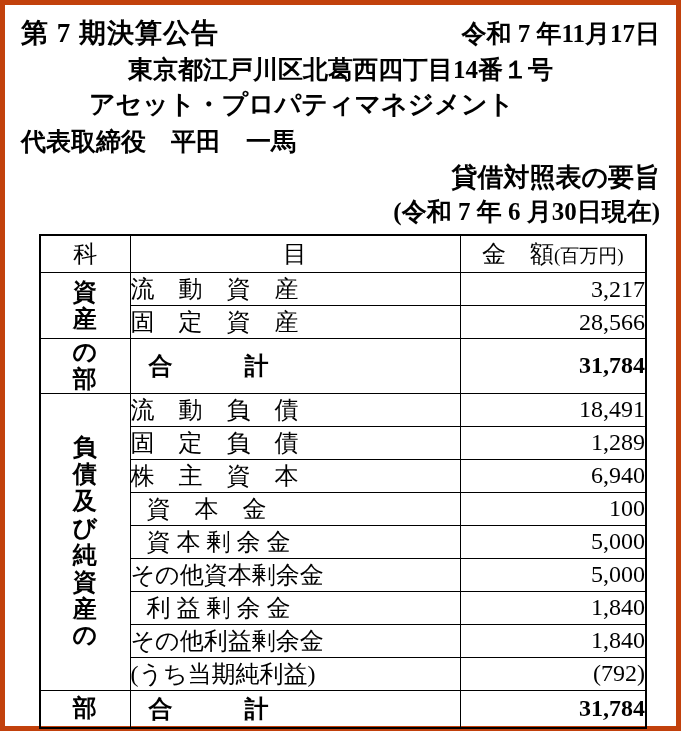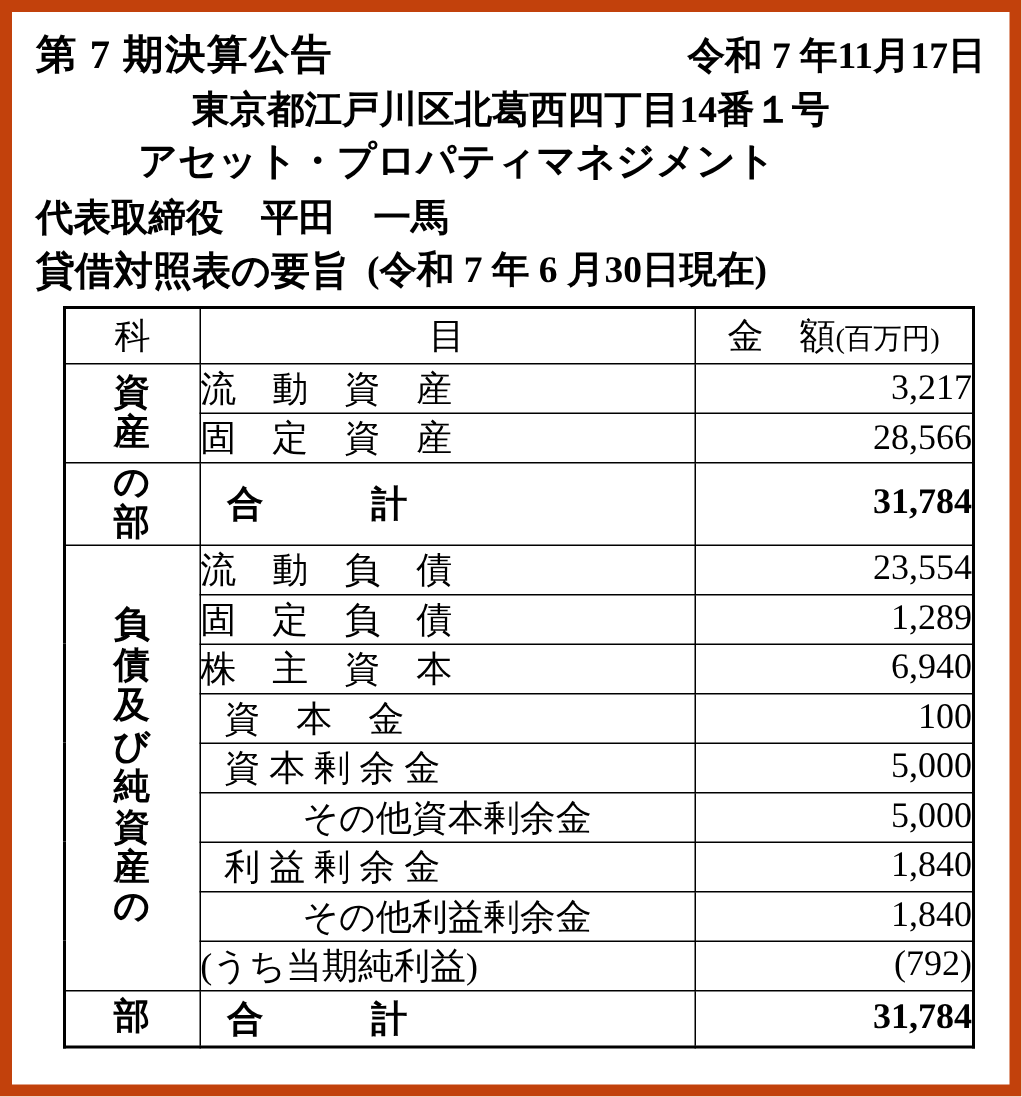--- a/index.html
+++ b/index.html
@@ -12,21 +12,21 @@
     height: 731px;
     font-family: "Liberation Serif", "DejaVu Serif", serif;
     color: #000000;
     overflow: hidden;
   }
   .page {
     position: relative;
     width: 681px;
     height: 731px;
     box-sizing: border-box;
-    border: 8px solid #c2410c;
+    border: 5px solid #c2410c;
     background: #fff;
     padding: 10px 16px 0 16px;
   }
 
   
   .hdr-row {
     display: flex;
     align-items: baseline;
     justify-content: space-between;
     width: 100%;
@@ -69,23 +69,24 @@
   }
   .rep {
     font-size: 25px;
     font-weight: bold;
     margin-top: 3px;
     padding-right: 26px;
     white-space: nowrap;
   }
   .bs-title-row {
     display: flex;
-    align-items: flex-start;
+    align-items: flex-end;
     margin-top: 2px;
     white-space: nowrap;
+    flex-direction: column;
   }
   .bs-title {
     font-size: 26px;
     font-weight: bold;
     letter-spacing: 0px;
   }
   .bs-date {
     font-size: 25px;
     font-weight: bold;
     letter-spacing: 0px;
@@ -143,21 +144,21 @@
     padding-right: 14px;
     height: 30px;
     letter-spacing: 0px;
   }
   .item-sp {
     display: flex;
     justify-content: space-between;
     width: 225px;
   }
   .item-sp.ind1 { width: 210px; margin-left: 16px; }
-  .item-plain { font-size: 21px; padding-left: 34px; text-align: center; }
+  .item-plain { font-size: 21px; padding-left: 34px; }
   .item-plain2 { font-size: 22px; padding-left: 28px; }
   .amt {
     text-align: right;
     padding-right: 10px;
     font-size: 24px;
     height: 30px;
     letter-spacing: 0px;
   }
   .total-item {
     font-size: 26px;
@@ -234,21 +235,21 @@
         <td class="amt-total">31,784</td>
       </tr>
 
       <tr class="bold-row">
         <td class="cat-cell" rowspan="9"><div class="v">負</div><br><div class="v">債</div><br><div class="v">及</div><br><div class="v">び</div><br><div class="v">純</div><br><div class="v">資</div><br><div class="v">産</div><br><div class="v">の</div></td>
         <td class="item">
           <div class="item-sp">
               <span>流　動　負　債</span>
             </div>
         </td>
-        <td class="amt">23,554</td>
+        <td class="amt">18,491</td>
       </tr>
       <tr>
         <td class="item">
           <div class="item-sp">
               <span>固　定　負　債</span>
             </div>
         </td>
         <td class="amt">1,289</td>
       </tr>
       <tr>

